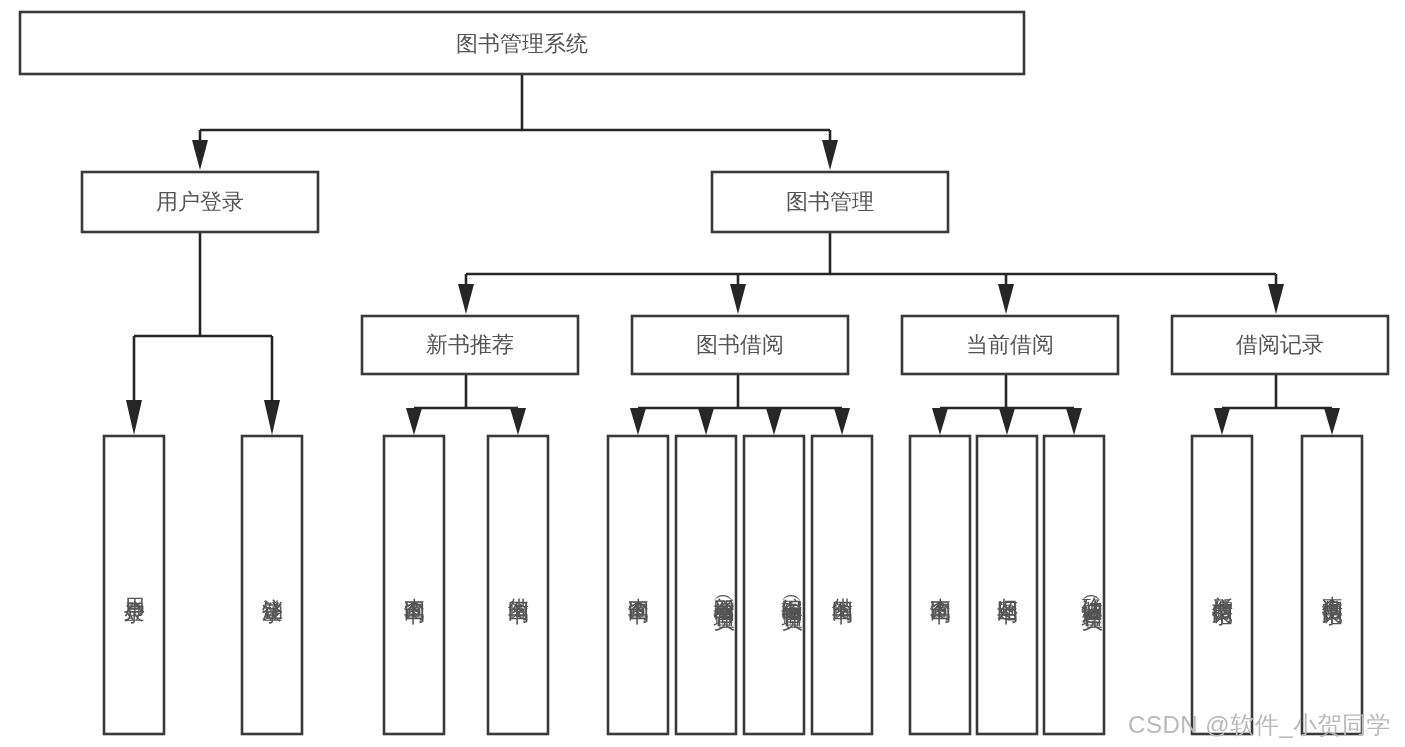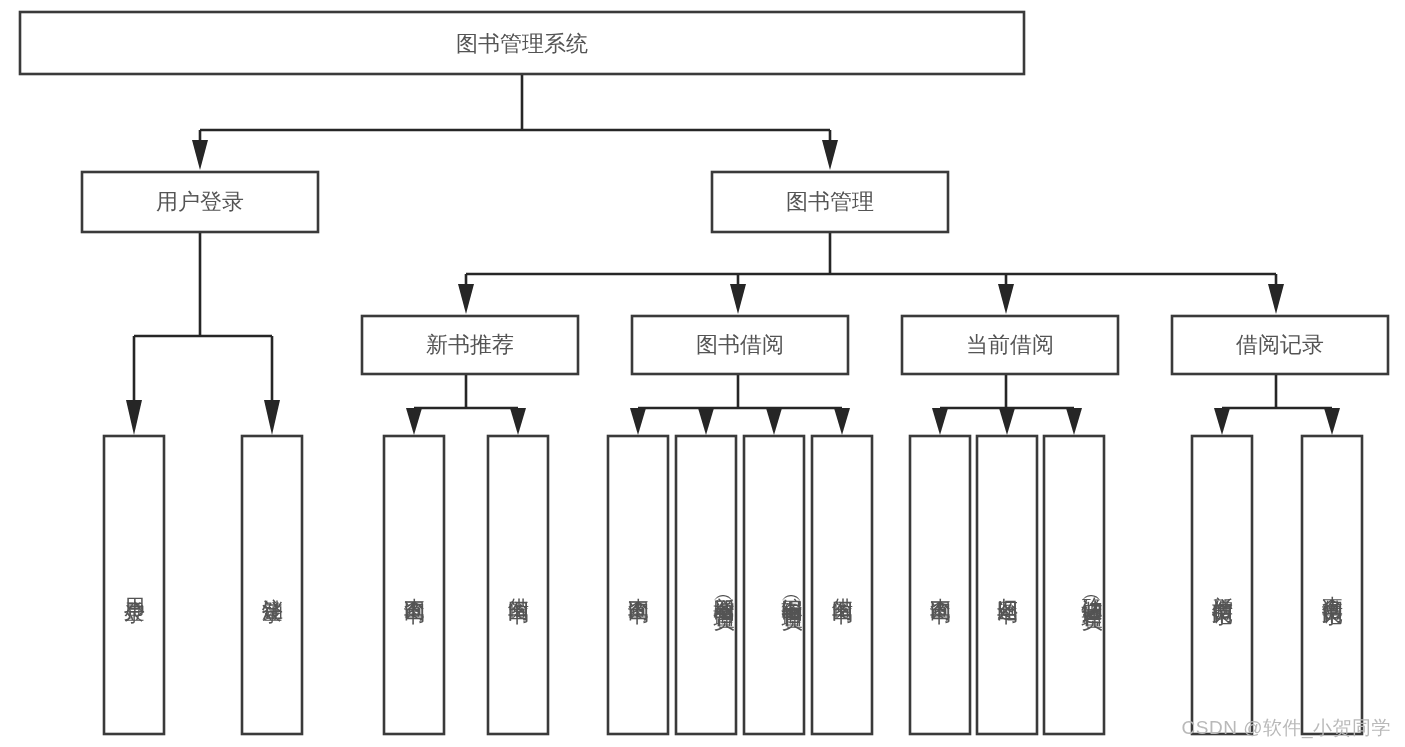--- a/index.html
+++ b/index.html
@@ -62,21 +62,21 @@
     color: #545454;
     letter-spacing: 2px;
     white-space: nowrap;
     pointer-events: none;
   }
   .watermark {
     position: absolute;
     right: 14px;
     bottom: 6px;
     font-family: "Liberation Sans", sans-serif;
-    font-size: 19px;
+    font-size: 24px;
     color: #b9b9b9;
     letter-spacing: 0.5px;
     white-space: nowrap;
   }
 </style>
 </head>
 <body>
 
 <div id="diagram-root">
 

